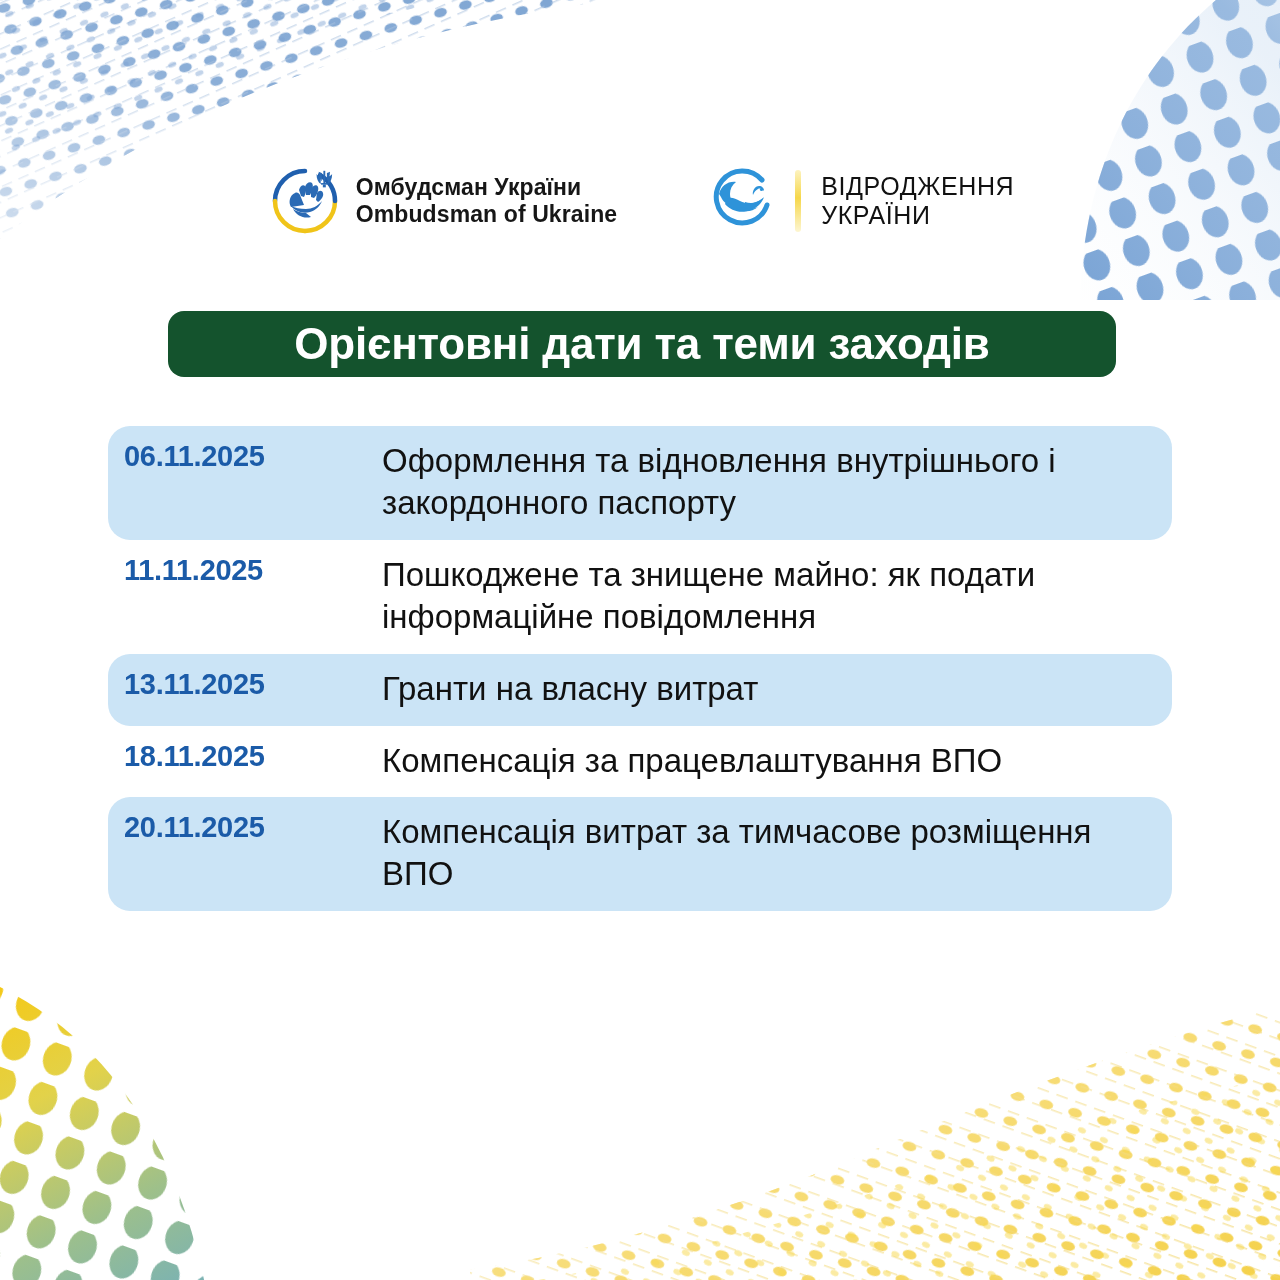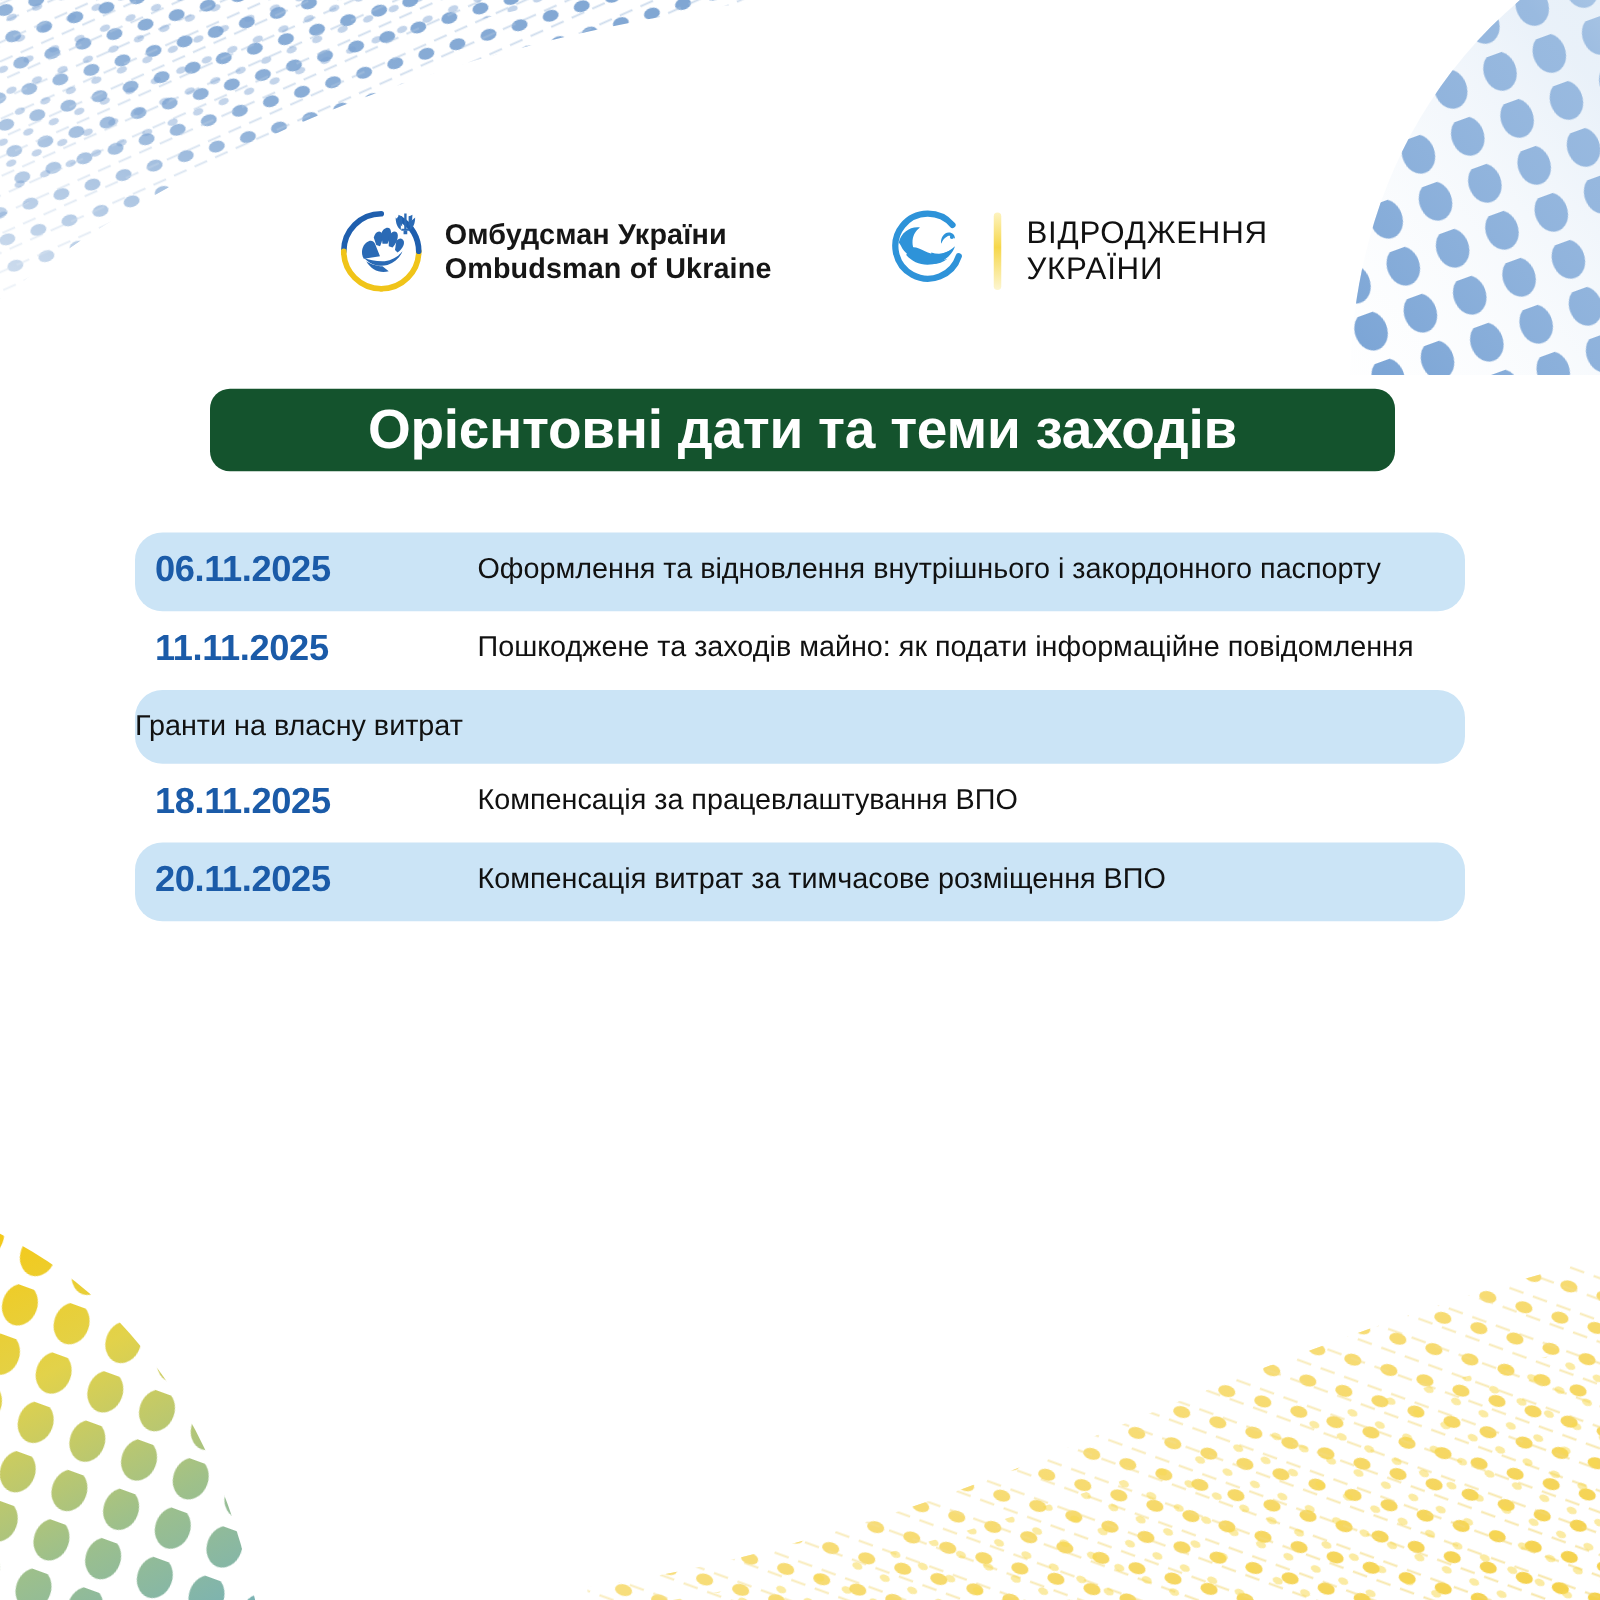--- a/index.html
+++ b/index.html
@@ -117,21 +117,21 @@
     padding-left: 16px;
     box-sizing: border-box;
     font-size: 29px;
     font-weight: bold;
     color: #1b5ba8;
     letter-spacing: -0.3px;
   }
   .row-topic {
     flex: 1 1 auto;
     padding-right: 32px;
-    font-size: 23px;
+    font-size: 33px;
     line-height: 1.27;
     color: #111111;
     font-weight: normal;
   }
 </style>
 </head>
 <body>
 
 <div id="page">
 
@@ -305,24 +305,25 @@
 
   <div class="schedule">
 
     <div class="row shaded">
       <div class="row-date">06.11.2025</div>
       <div class="row-topic">Оформлення та відновлення внутрішнього і закордонного паспорту</div>
     </div>
 
     <div class="row plain">
       <div class="row-date">11.11.2025</div>
-      <div class="row-topic">Пошкоджене та заходів майно: як подати інформаційне повідомлення</div>
+      <div class="row-topic">Пошкоджене та знищене майно: як подати інформаційне повідомлення</div>
     </div>
 
     <div class="row shaded">
+      <div class="row-date">13.11.2025</div>
       <div class="row-topic">Гранти на власну витрат</div>
     </div>
 
     <div class="row plain">
       <div class="row-date">18.11.2025</div>
       <div class="row-topic">Компенсація за працевлаштування ВПО</div>
     </div>
 
     <div class="row shaded">
       <div class="row-date">20.11.2025</div>

